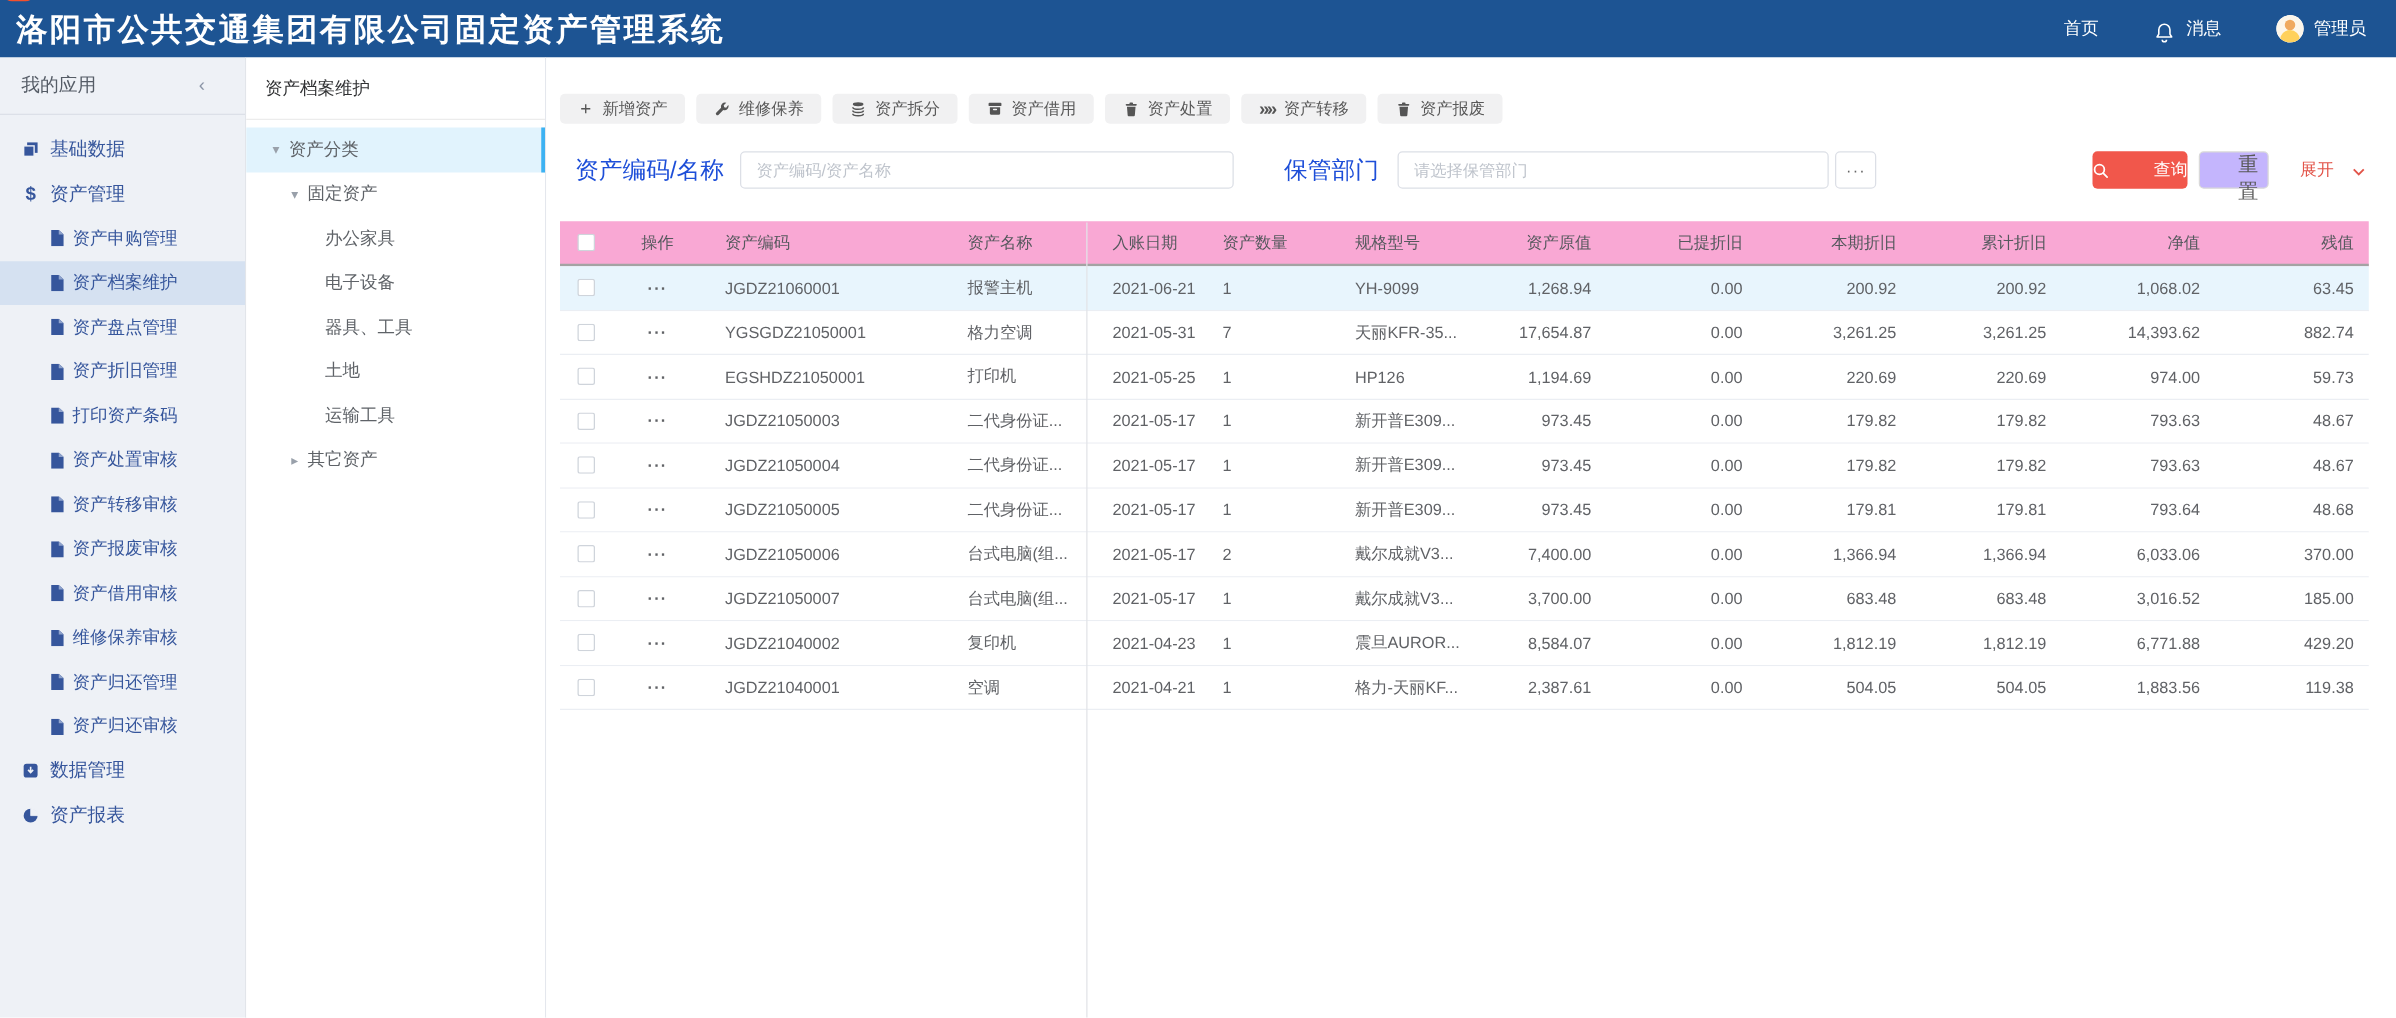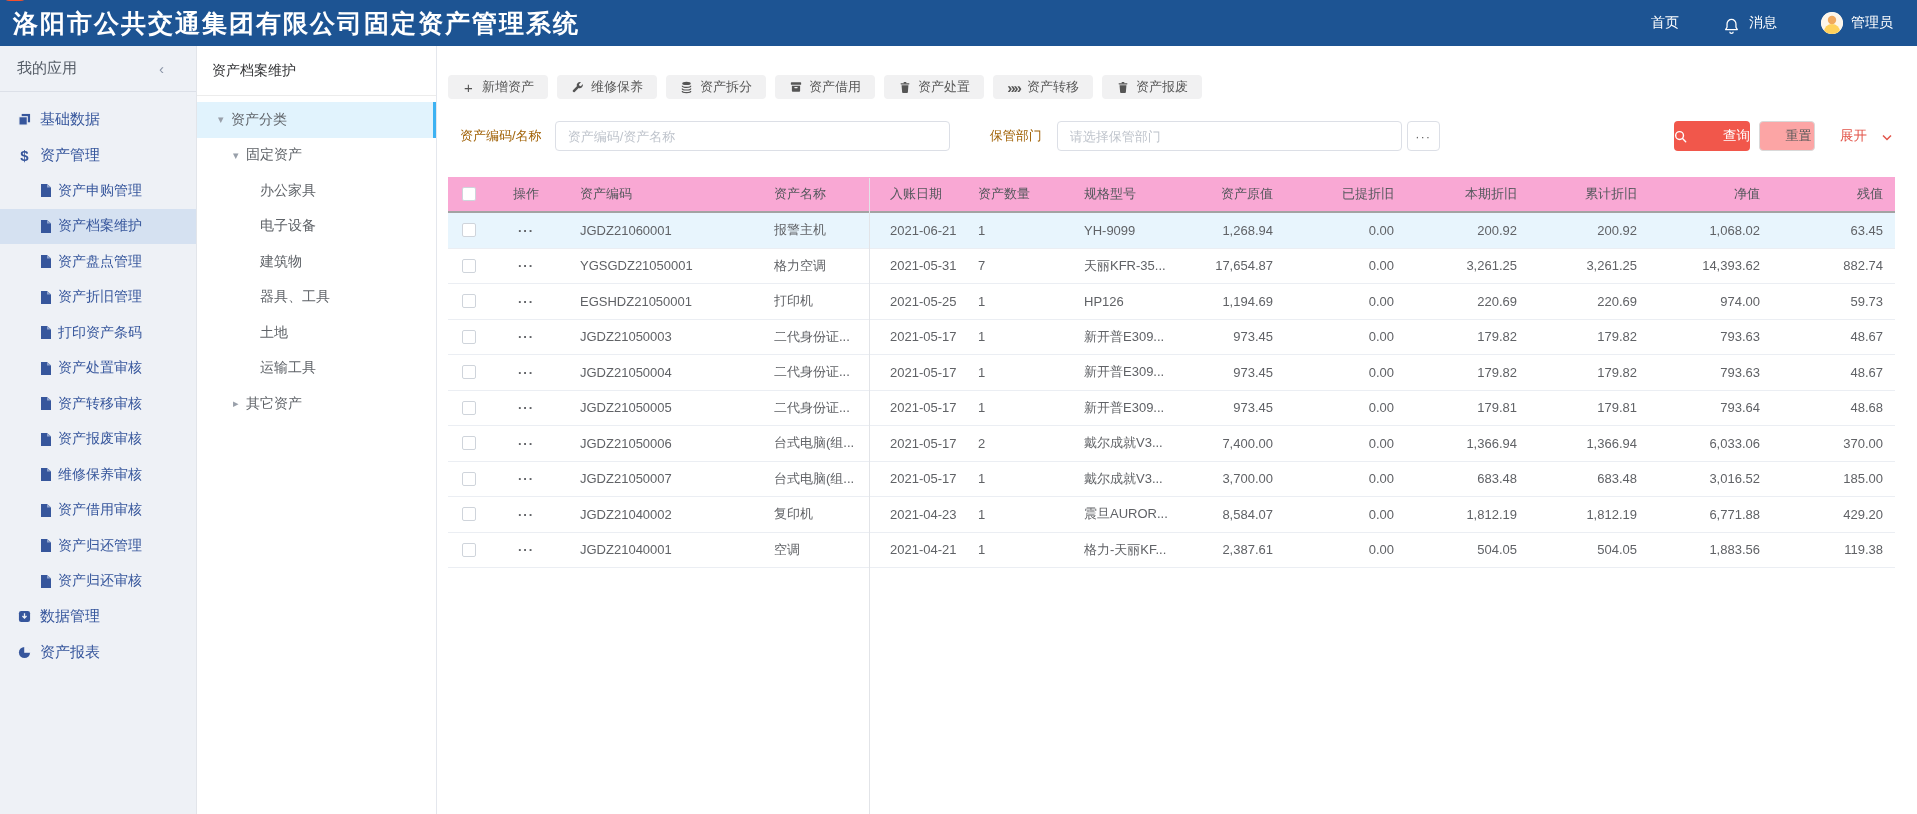--- a/index.html
+++ b/index.html
@@ -56,36 +56,36 @@
 
   .toolbar { margin-top:29px; display:flex; gap:9px; }
   .tbtn { height:24px; padding:0 14px; background:#f1f1f2; border:none; border-radius:4px;
     font-size:13px; color:#595959; display:flex; align-items:center; gap:7px; cursor:pointer;
     font-family:inherit; }
   .tbtn .ti { display:inline-flex; width:13px; justify-content:center; align-items:center; color:#555; }
   .ti-plus { font-size:15px; line-height:1; }
   .ti-transfer { font-size:15px; font-weight:bold; line-height:1; letter-spacing:-2px; }
 
   .search-row { display:flex; align-items:center; margin-top:22px; height:30px; }
-  .f-label { font-size:13px; color:#a16207; white-space:nowrap; }
+  .f-label { font-size:19px; color:#1d4ed8; white-space:nowrap; }
   .lab1 { margin-left:12px; margin-right:13px; }
   .inp { height:30px; border:1px solid #dcdfe6; border-radius:4px; padding:2px 12px; font-size:13px;
     color:#333; font-family:inherit; outline:none; }
   .inp::placeholder { color:#bfc4cc; }
   .inp1 { width:395px; }
   .lab2 { margin-left:40px; margin-right:15px; }
   .inp2 { width:345px; }
   .more-btn { margin-left:5px; width:33px; height:30px; border:1px solid #dcdfe6; border-radius:4px;
     background:#fff; color:#666; font-size:13px; letter-spacing:1px; cursor:pointer; line-height:1; }
   .sr-right { margin-left:auto; display:flex; align-items:center; margin-right:25px; }
   .btn-query { width:76px; height:30px; background:#f1574b; color:#fff; border:none; border-radius:4px;
     font-size:13.5px; display:flex; align-items:center; justify-content:space-between; gap:6px; cursor:pointer;
     font-family:inherit; }
-  .btn-reset { margin-left:9px; width:56px; height:30px; background:#fca5a5; color:#595959;
-    border:1px solid #d9d9d9; border-radius:4px; font-size:13px; cursor:pointer; font-family:inherit;padding-left:23px; }
+  .btn-reset { margin-left:9px; width:56px; height:30px; background:#c4b5fd; color:#595959;
+    border:1px solid #d9d9d9; border-radius:4px; font-size:16px; cursor:pointer; font-family:inherit;padding-left:23px; }
   .expand-link { margin-left:25px; font-size:13.5px; color:#e25449; display:flex; align-items:center;
     gap:15px; cursor:pointer; }
 
   
   .tbl { margin-top:26px; width:1447px; }
   .trow { display:grid;
     grid-template-columns:42px 72px 195px 112px 88px 106px 112px 110px 121px 123px 120px 123px 123px;
     align-items:center; }
   .thead { height:36px; background:#f9a8d4; font-size:13px; font-weight:normal; color:#55585d;
     border-bottom:2px solid #a3a3a3; }
@@ -224,30 +224,30 @@
         </span>
         <span>资产报废审核</span>
       </div>
       <div class="side-item" data-level="sub">
         <span class="side-ico">
           <svg width="11" height="13" viewBox="0 0 11 13">
             <path d="M1 0h6l4 3.5V13H1z" fill="#36569c"></path>
             <path d="M7 0l4 3.5H7z" fill="#8fa3cc"></path>
           </svg>
         </span>
+        <span>资产借用审核</span>
+      </div>
+      <div class="side-item" data-level="sub">
+        <span class="side-ico">
+          <svg width="11" height="13" viewBox="0 0 11 13">
+            <path d="M1 0h6l4 3.5V13H1z" fill="#36569c"></path>
+            <path d="M7 0l4 3.5H7z" fill="#8fa3cc"></path>
+          </svg>
+        </span>
         <span>维修保养审核</span>
-      </div>
-      <div class="side-item" data-level="sub">
-        <span class="side-ico">
-          <svg width="11" height="13" viewBox="0 0 11 13">
-            <path d="M1 0h6l4 3.5V13H1z" fill="#36569c"></path>
-            <path d="M7 0l4 3.5H7z" fill="#8fa3cc"></path>
-          </svg>
-        </span>
-        <span>资产借用审核</span>
       </div>
       <div class="side-item" data-level="sub">
         <span class="side-ico">
           <svg width="11" height="13" viewBox="0 0 11 13">
             <path d="M1 0h6l4 3.5V13H1z" fill="#36569c"></path>
             <path d="M7 0l4 3.5H7z" fill="#8fa3cc"></path>
           </svg>
         </span>
         <span>资产归还管理</span>
       </div>
@@ -293,24 +293,20 @@
         <span class="tree-arrow">▾</span>
         <span>固定资产</span>
       </div>
       <div class="tree-node" data-level="3">
         <span class="tree-arrow"></span>
         <span>办公家具</span>
       </div>
       <div class="tree-node" data-level="3">
         <span class="tree-arrow"></span>
         <span>电子设备</span>
-      </div>
-      <div class="tree-node" data-level="3">
-        <span class="tree-arrow"></span>
-        <span>建筑物</span>
       </div>
       <div class="tree-node" data-level="3">
         <span class="tree-arrow"></span>
         <span>器具、工具</span>
       </div>
       <div class="tree-node" data-level="3">
         <span class="tree-arrow"></span>
         <span>土地</span>
       </div>
       <div class="tree-node" data-level="3">

